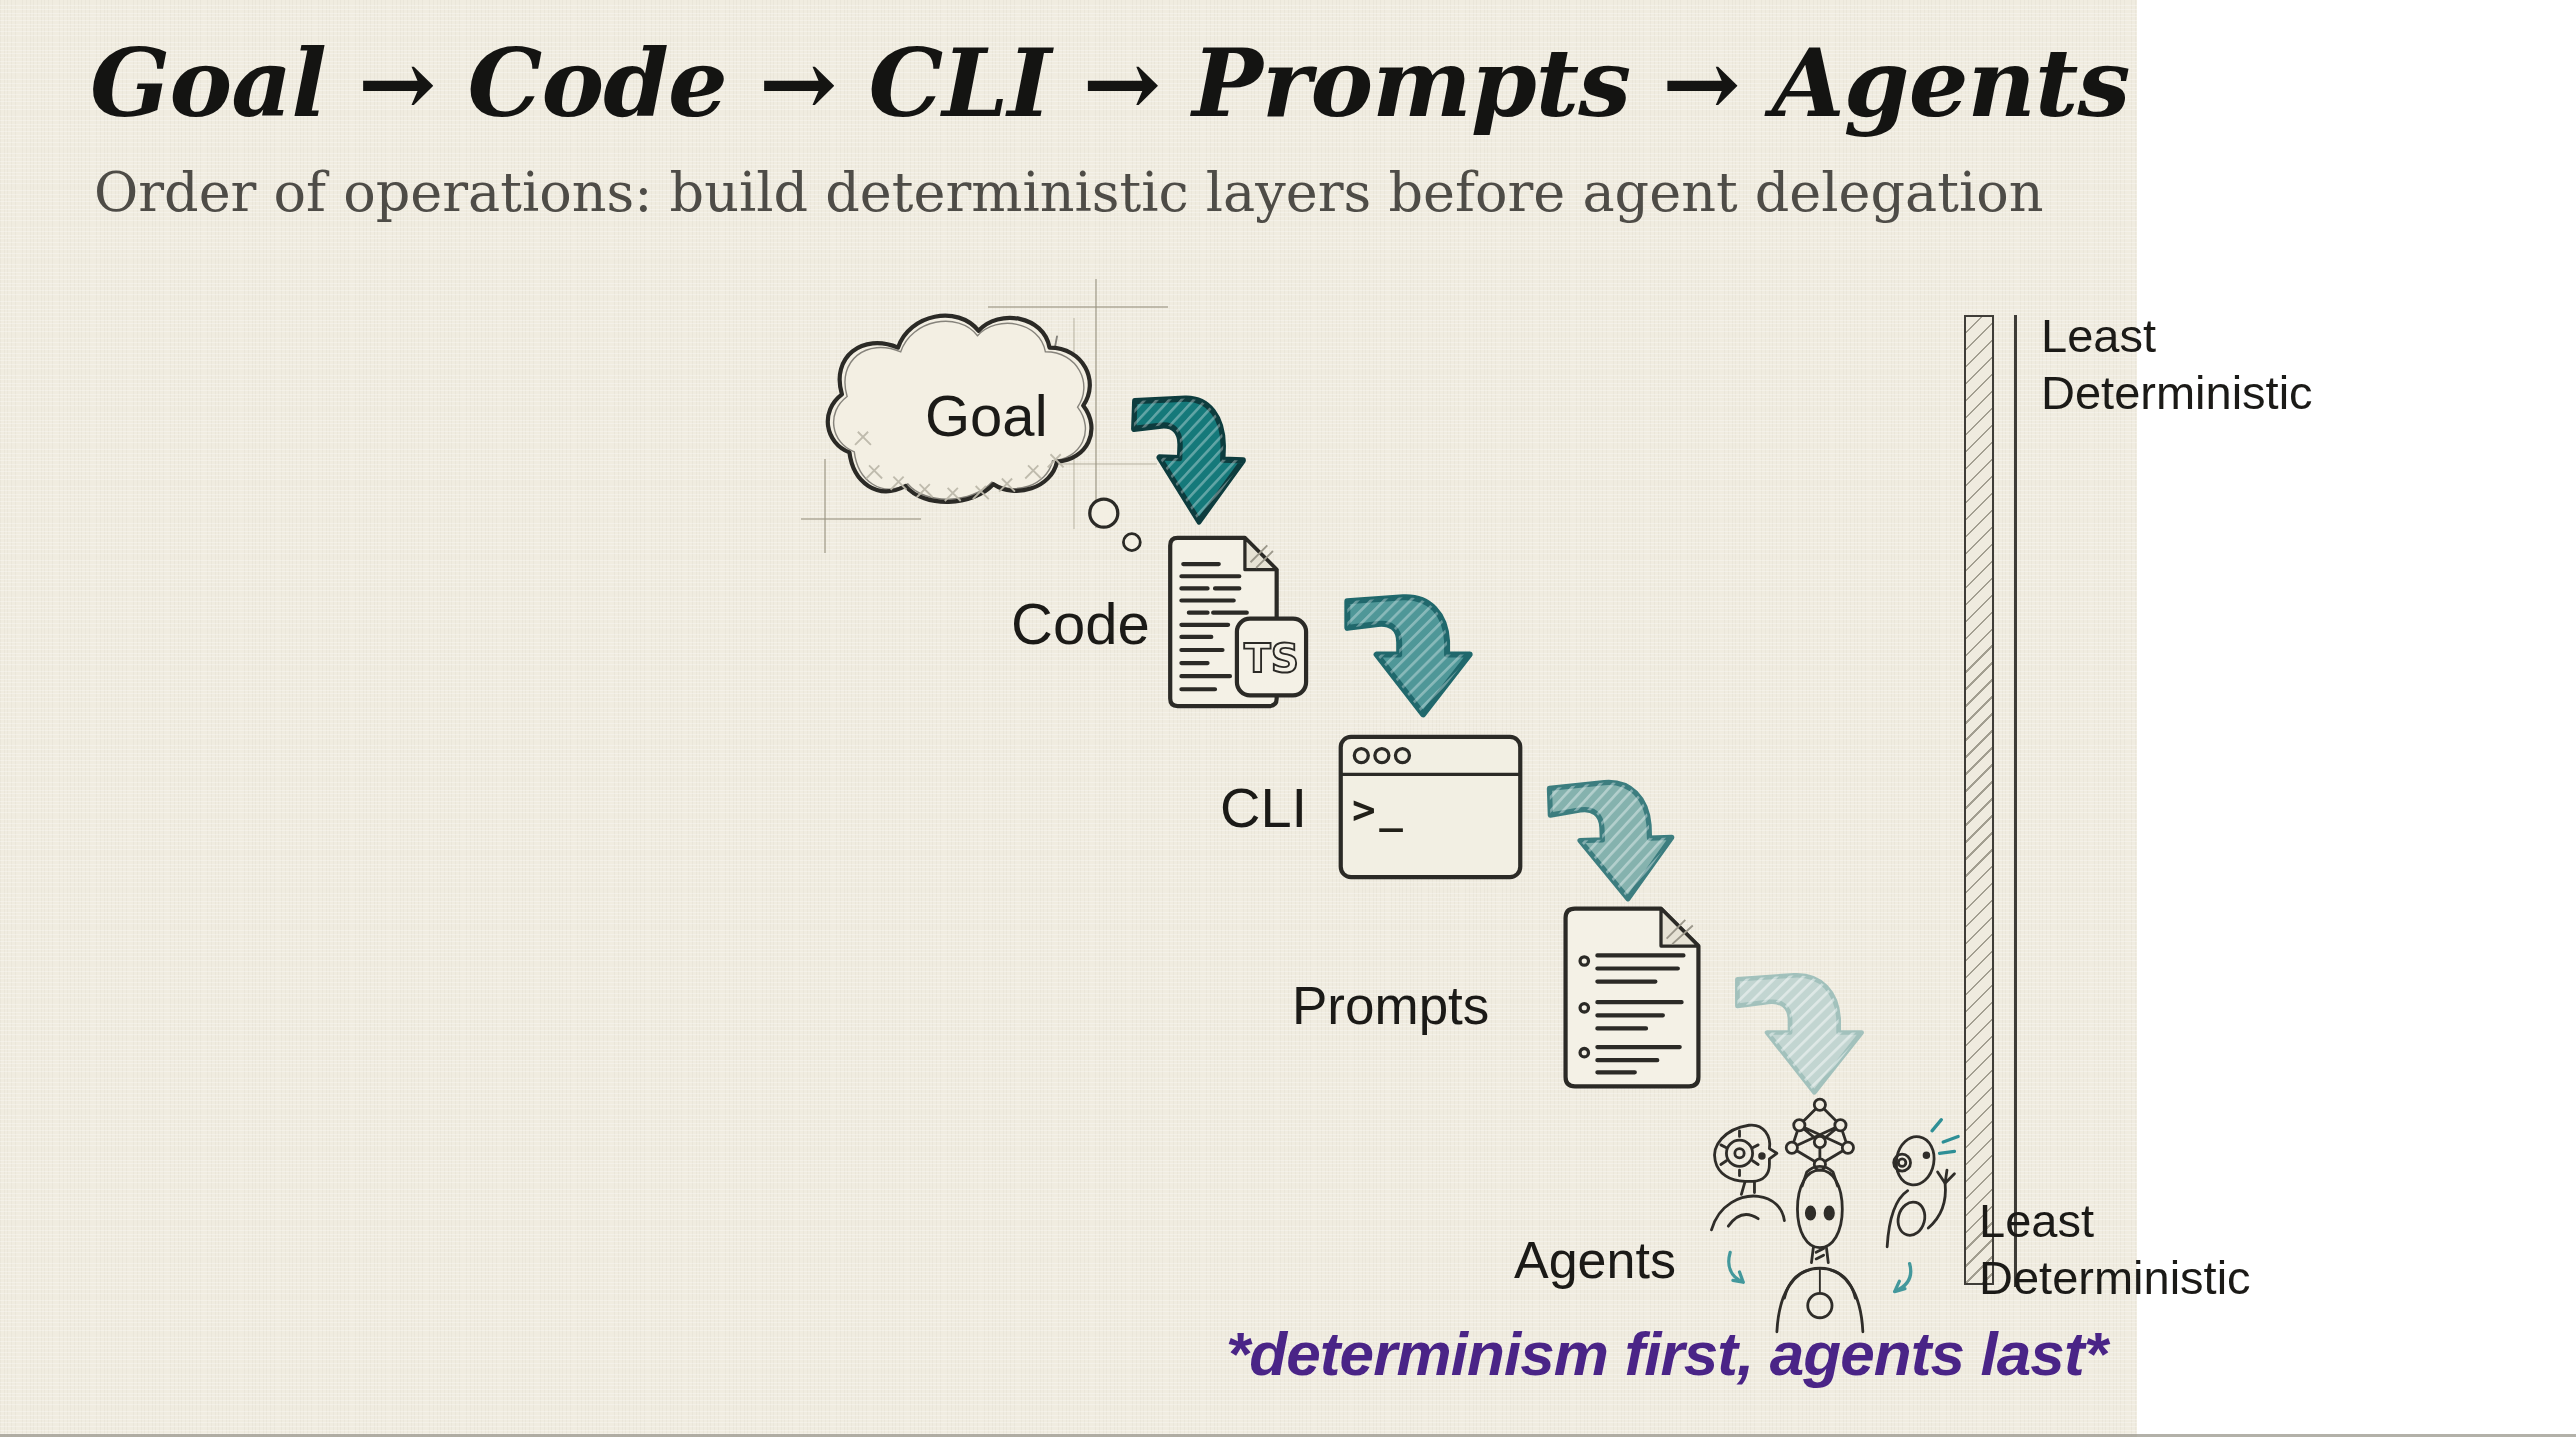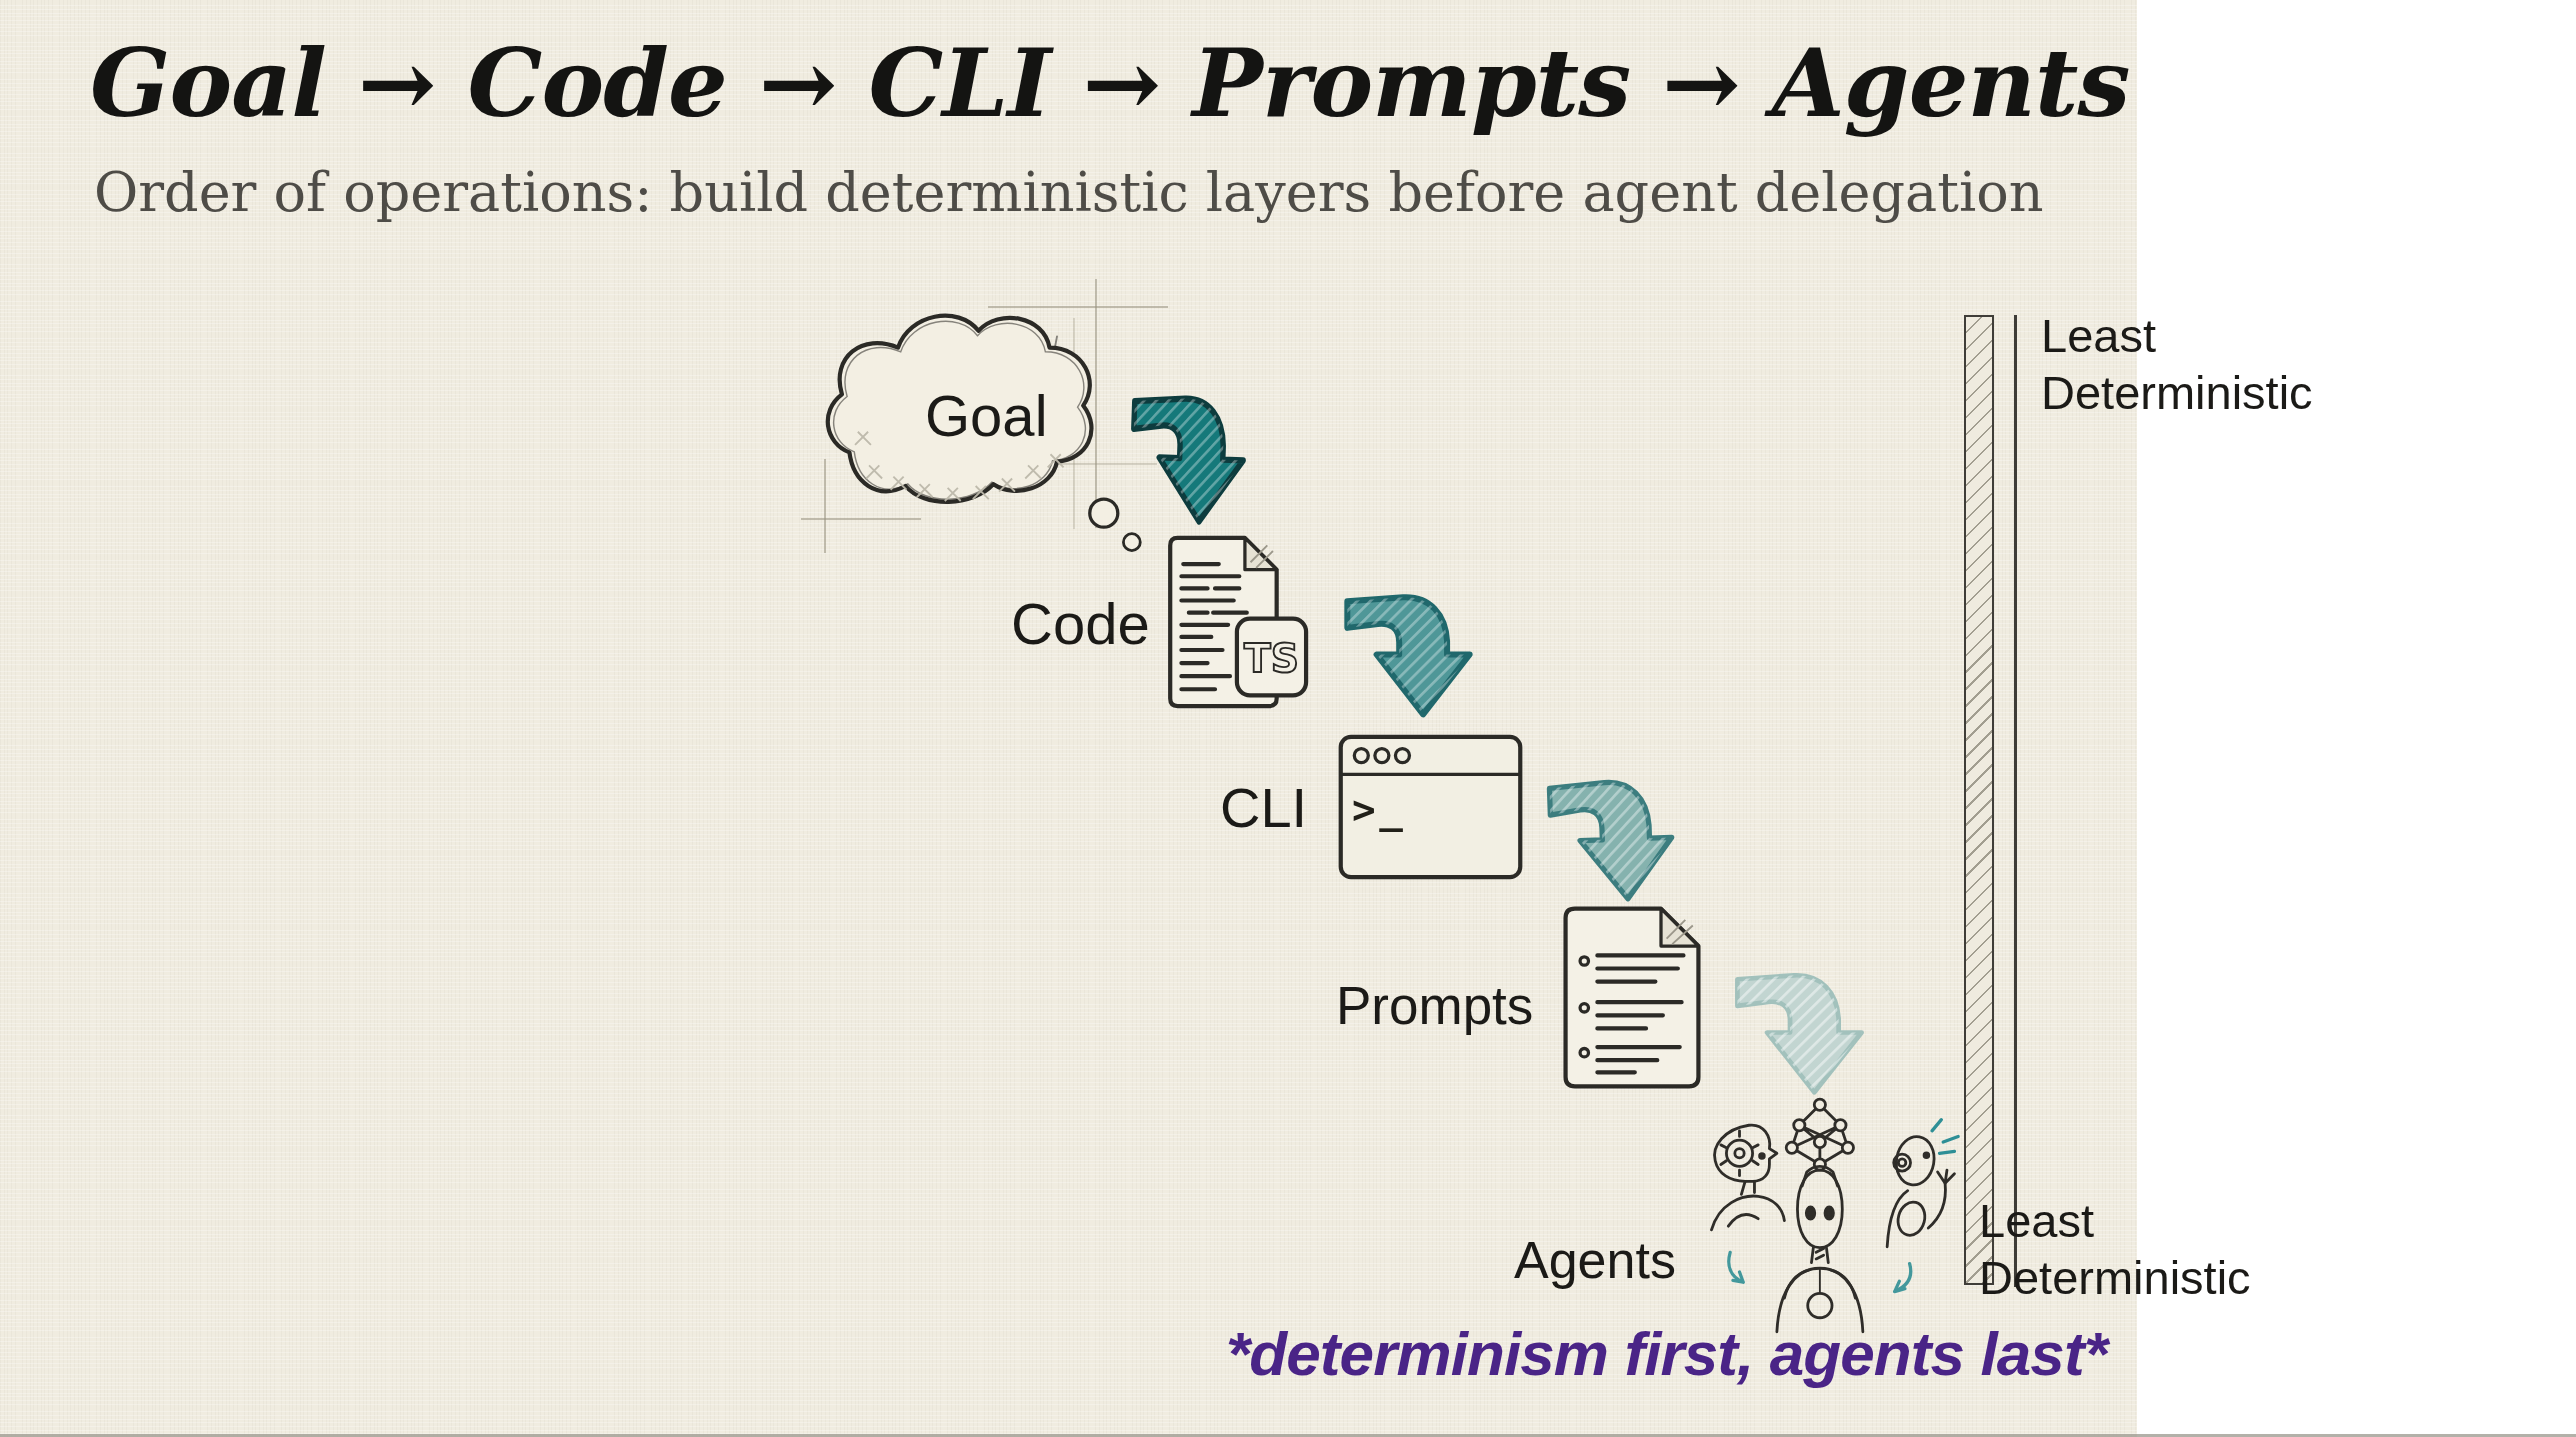--- a/index.html
+++ b/index.html
@@ -141,21 +141,21 @@
     <path d="M118,38 L138,18 M124,44 L146,24" stroke="#9b978a" stroke-width="2"></path>
     <g>
       <circle cx="30" cy="62" r="4.5" fill="none" stroke="#2b2a26" stroke-width="3.5"></circle>
       <circle cx="30" cy="112" r="4.5" fill="none" stroke="#2b2a26" stroke-width="3.5"></circle>
       <circle cx="30" cy="160" r="4.5" fill="none" stroke="#2b2a26" stroke-width="3.5"></circle>
       <g stroke="#2b2a26" stroke-width="4.5" stroke-linecap="round">
         <path d="M44,56 h92 M44,70 h86 M44,84 h62 M44,106 h90 M44,120 h70 M44,134 h52 M44,154 h88 M44,168 h64 M44,181 h40"></path>
       </g>
     </g>
   </svg>
-  <div class="abs step-label" style="left:1292px;top:975px;font-size:53px;margin-left:44px;">Prompts</div>
+  <div class="abs step-label" style="left:1292px;top:975px;font-size:53px;">Prompts</div>
 
   <svg class="abs" style="left:1732px;top:966px;" width="135" height="133" viewBox="0 0 100 100" preserveAspectRatio="none">
     <defs>
         <pattern id="h4" width="7" height="7" patternUnits="userSpaceOnUse" patternTransform="rotate(45)">
       <line x1="1" y1="0" x2="1" y2="7" stroke="rgba(255,255,255,.45)" stroke-width="2"></line>
     </pattern>
       </defs>
     <path d="M4,10 L46,7 C66,6 78,20 79,40 L79,50 L96,50 L61,95 L26,50 L43,50 L43,41 C43,30 36,26 27,27 L4,30 Z" stroke-width="3.5" stroke-linejoin="round" fill="#c2d5d1" stroke="#a2c1bc"></path>
     <path d="M4,10 L46,7 C66,6 78,20 79,40 L79,50 L96,50 L61,95 L26,50 L43,50 L43,41 C43,30 36,26 27,27 L4,30 Z" fill="url(#h4)" stroke="none"></path>
   </svg>

